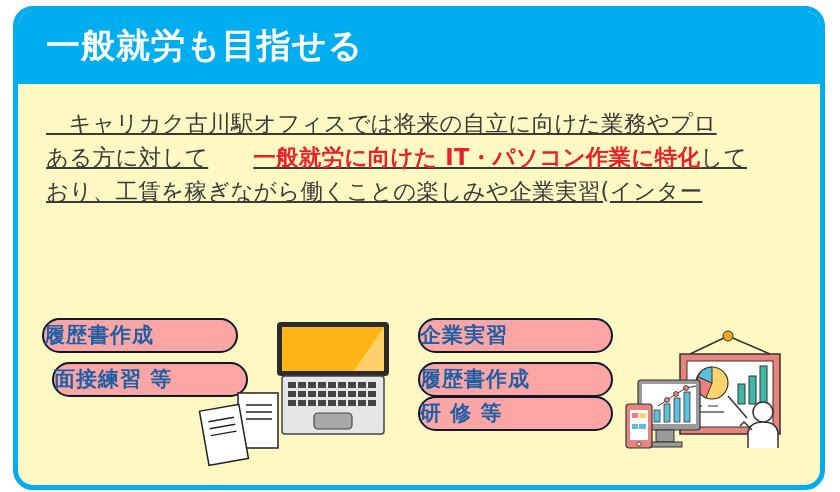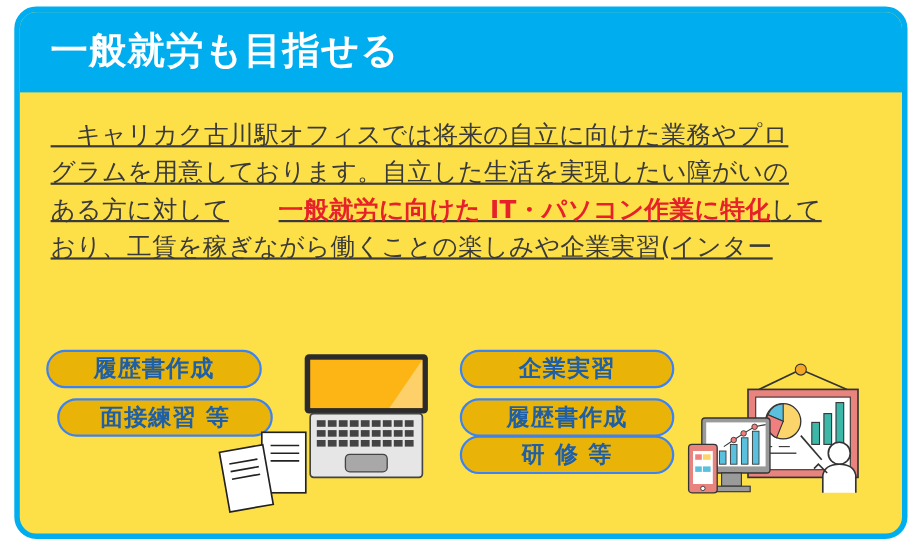--- a/index.html
+++ b/index.html
@@ -1,46 +1,45 @@
 <!DOCTYPE html>
 <html><head>
 <meta charset="utf-8">
 <style>
   html, body { margin:0; padding:0; background:#ffffff; }
   body { width:840px; height:492px; position:relative; overflow:hidden;
          font-family:"DejaVu Sans", "Liberation Sans", sans-serif; }
   .card { position:absolute; left:13px; top:6px; width:812px; height:484px;
           box-sizing:border-box; border:5px solid #00AEEF; border-radius:20px;
-          background:#fde047; overflow:hidden; }
+          background:#fef9c3; overflow:hidden; }
   .card-header { position:absolute; left:0; top:0; right:0; height:73px;
                  background:#00AEEF; }
   .card-title { position:absolute; left:28px; top:12px; margin:0;
                 font-size:34px; font-weight:bold; color:#fff; letter-spacing:1px;
                 white-space:nowrap; }
   .body-text { position:absolute; left:28px; top:95px; width:758px; margin:0;
                font-size:22.5px; line-height:34px; color:#3a3a3a; letter-spacing:0.3px; }
   .body-text .line { display:block; white-space:nowrap;text-decoration:underline; }
   .hl { color:#E6212A; font-weight:bold;margin-left:45px; }
   .pill { position:absolute; box-sizing:border-box; height:35px;
-          border:2px solid #3b82f6; border-radius:18px; background:#eab308;
-          color:#1E5FA6; font-weight:bold; font-size:21px; text-align:center;
+          border:2px solid #0f172a; border-radius:18px; background:#fca5a5;
+          color:#1E5FA6; font-weight:bold; font-size:21px; text-align:left;
           line-height:31px; white-space:nowrap; letter-spacing:1px; }
   .illus { position:absolute; }
 </style>
 </head>
 <body>
 
 <div class="card">
   <div class="card-header">
     <h1 class="card-title">一般就労も目指せる</h1>
   </div>
 
   <p class="body-text">
     <span class="line"><span>　キャリカク古川駅オフィスでは将来の自立に向けた業務やプロ</span></span>
-    <span class="line"><span>グラムを用意しております。自立した生活を実現したい障がいの</span></span>
     <span class="line"><span>ある方に対して</span><span class="hl">一般就労に向けた IT・パソコン作業に特化</span><span>して</span></span>
     <span class="line"><span>おり、工賃を稼ぎながら働くことの楽しみや企業実習(インター</span></span>
   </p>
 </div>
 
 <div class="pill" style="left:42px; top:318px; width:196px;">履歴書作成</div>
 <div class="pill" style="left:52px; top:362px; width:196px;">面接練習 等</div>
 
 <div class="pill" style="left:418px; top:318px; width:195px;font-family:Liberation Serif, serif;">企業実習</div>
 <div class="pill" style="left:418px; top:362px; width:195px;">履歴書作成</div>

